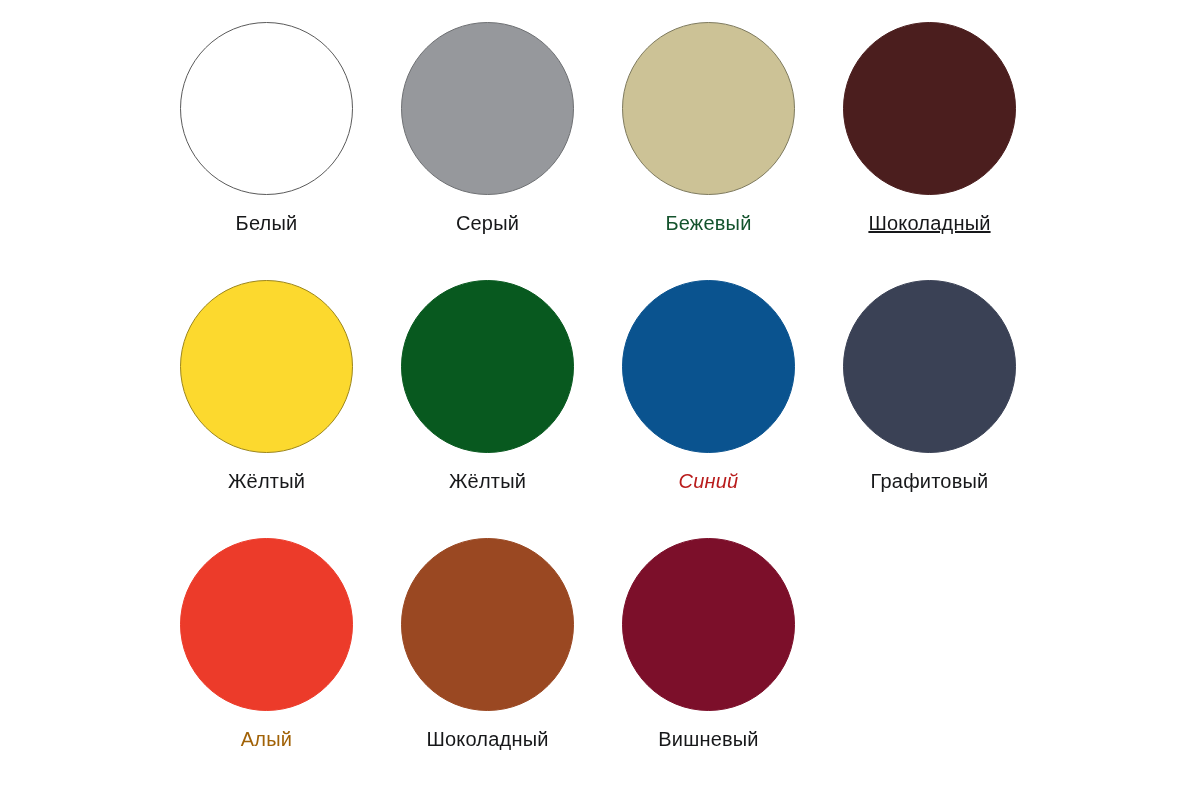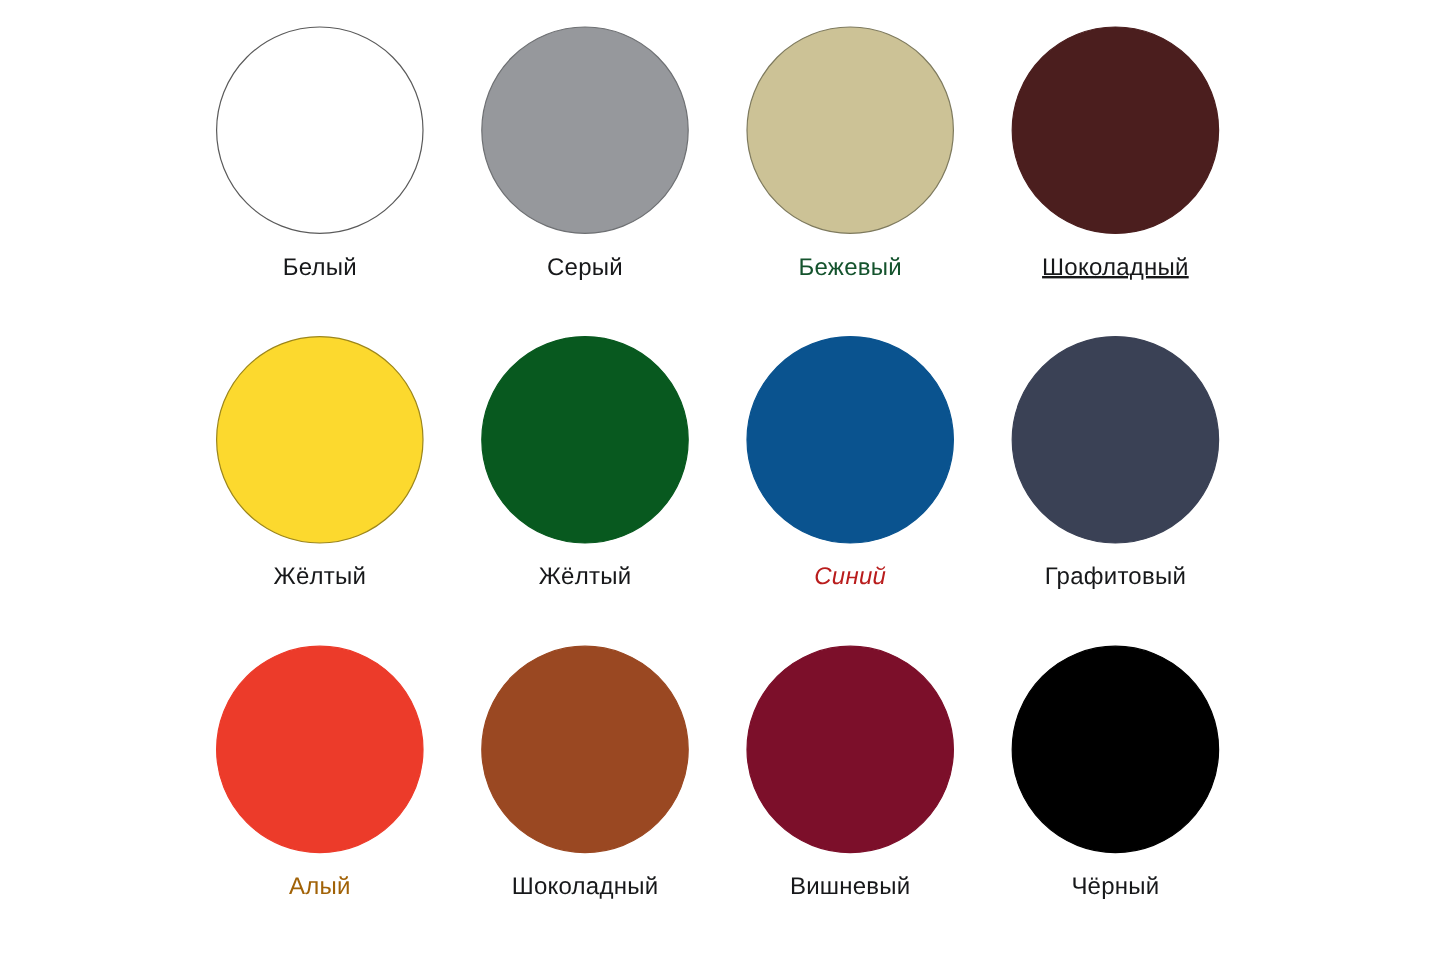--- a/index.html
+++ b/index.html
@@ -114,19 +114,15 @@
     <div class="swatch">
       <div class="swatch-disc" style="background-color: rgb(154, 72, 34); border: 1px solid rgb(154, 72, 34);"></div>
       <div class="swatch-label" style="color: rgb(23, 24, 26);">Шоколадный</div>
     </div>
 
     <div class="swatch">
       <div class="swatch-disc" style="background-color: rgb(124, 15, 42); border: 1px solid rgb(124, 15, 42);"></div>
       <div class="swatch-label" style="color: rgb(23, 24, 26);">Вишневый</div>
     </div>
 
-    <div class="swatch">
-      <div class="swatch-disc" style="background-color: rgb(0, 0, 0); border: 1px solid rgb(0, 0, 0);"></div>
-      <div class="swatch-label" style="color: rgb(23, 24, 26);">Чёрный</div>
-    </div>
 
   </div>
 </div>
 
 </body></html>

